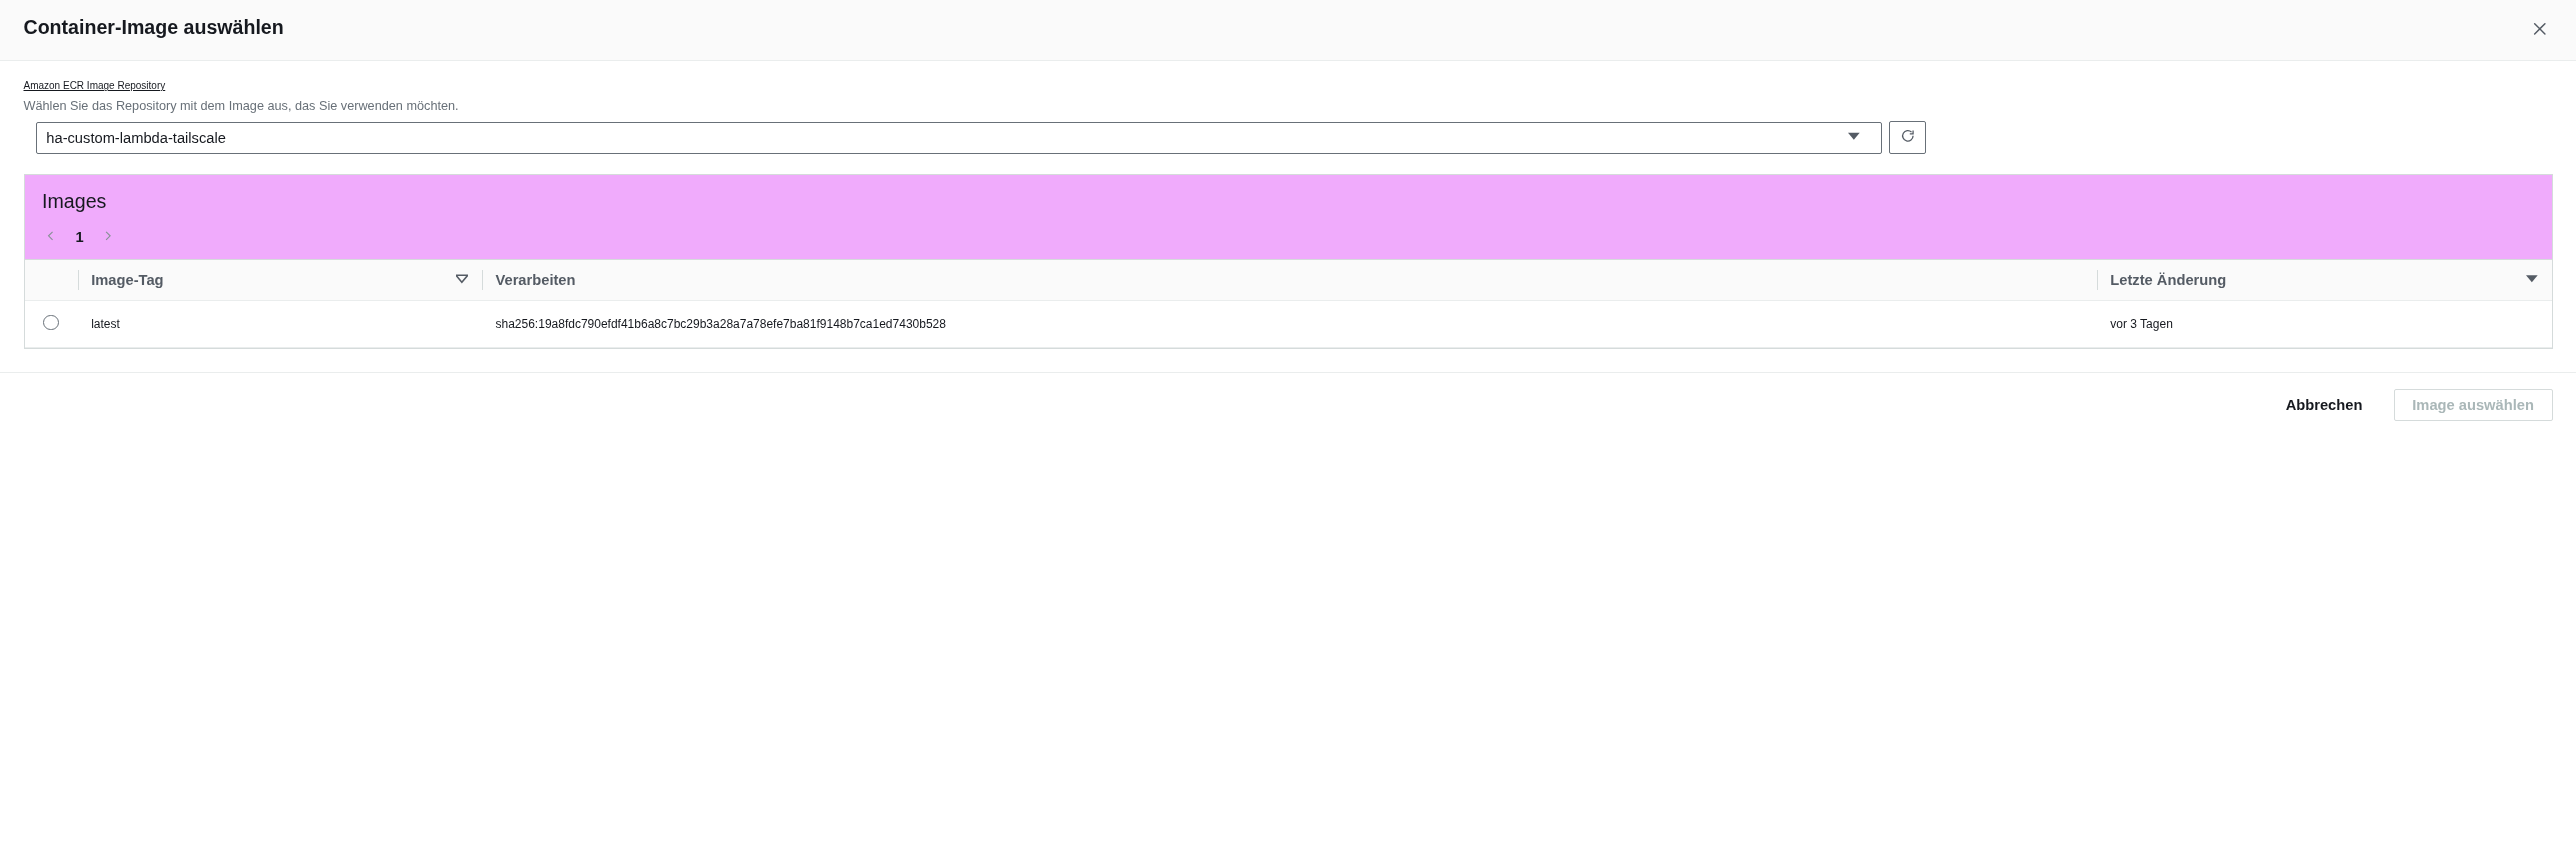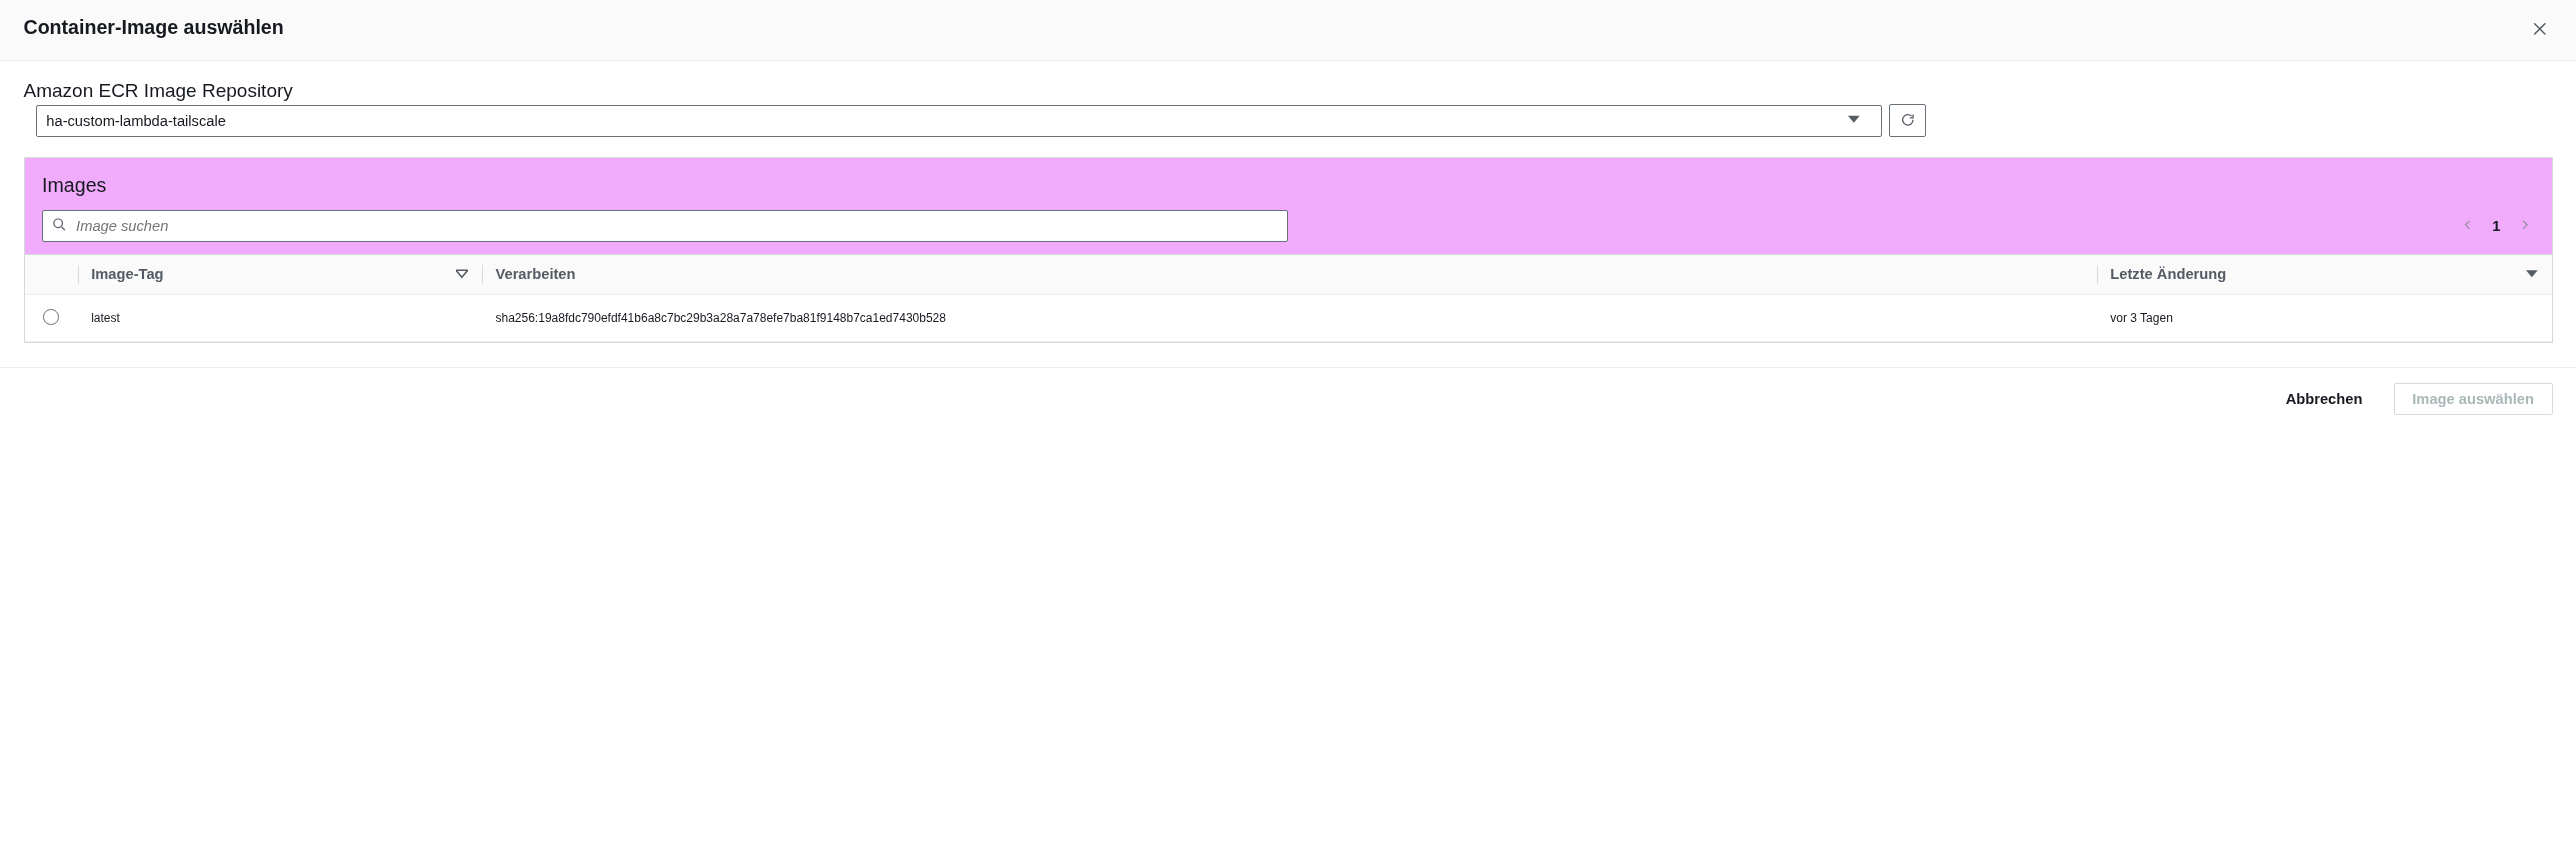--- a/index.html
+++ b/index.html
@@ -27,23 +27,24 @@
     border: none;
     cursor: pointer;
     padding: 3.9px;
     display: flex;
     align-items: center;
     justify-content: center;
   }
   .close-btn svg { width: 17.6px; height: 17.6px; stroke: #545b64; stroke-width: 2; }
   .modal-body { padding: 19.6px 23.5px 23.5px 23.5px; }
   .field-label {
-    font-size: 19px;
-    color: #16191f;
-    margin-bottom: 2px;
+    font-size: 10px;
+    color: #16191f;
+    margin-bottom: 8px;
+    text-decoration: underline;
   }
   .field-hint {
     font-size: 12.7px;
     color: #687078;
     margin-bottom: 7.8px;
   }
   .repo-row {
     display: flex;
     align-items: center;
     gap: 19.6px;
@@ -230,20 +231,21 @@
             <path d="M5 5 L19 19 M19 5 L5 19" stroke-linecap="round"></path>
           </svg>
       </span>
     </button>
   </div>
 
   <div class="modal-body">
 
     <div>
       <div class="field-label">Amazon ECR Image Repository</div>
+      <div class="field-hint">Wählen Sie das Repository mit dem Image aus, das Sie verwenden möchten.</div>
       <div class="repo-row">
         <div class="select-wrap">
           <div class="select">
             <span>ha-custom-lambda-tailscale</span>
           </div>
           <span class="select-caret">
             <svg viewBox="0 0 10 10">
                 <path d="M0 2 L5 8 L10 2 Z"></path>
               </svg>
           </span>
@@ -256,29 +258,20 @@
               </svg>
           </span>
         </button>
       </div>
     </div>
 
     <div class="panel">
       <div class="panel-header">
         <div class="panel-title">Images</div>
         <div class="panel-toolbar">
-          <div class="search-wrap">
-            <span class="search-icon">
-              <svg viewBox="0 0 24 24">
-                  <circle cx="10" cy="10" r="7"></circle>
-                  <path d="M21 21l-5.2-5.2"></path>
-                </svg>
-            </span>
-            <input class="search-input" type="text" placeholder="Image suchen" style="">
-          </div>
           <div class="paginator">
             <button class="pg-btn">
               <span>
                 <svg viewBox="0 0 24 24">
                     <path d="M15 5 L8 12 L15 19"></path>
                   </svg>
               </span>
             </button>
             <span class="pg-num">1</span>
             <button class="pg-btn">

